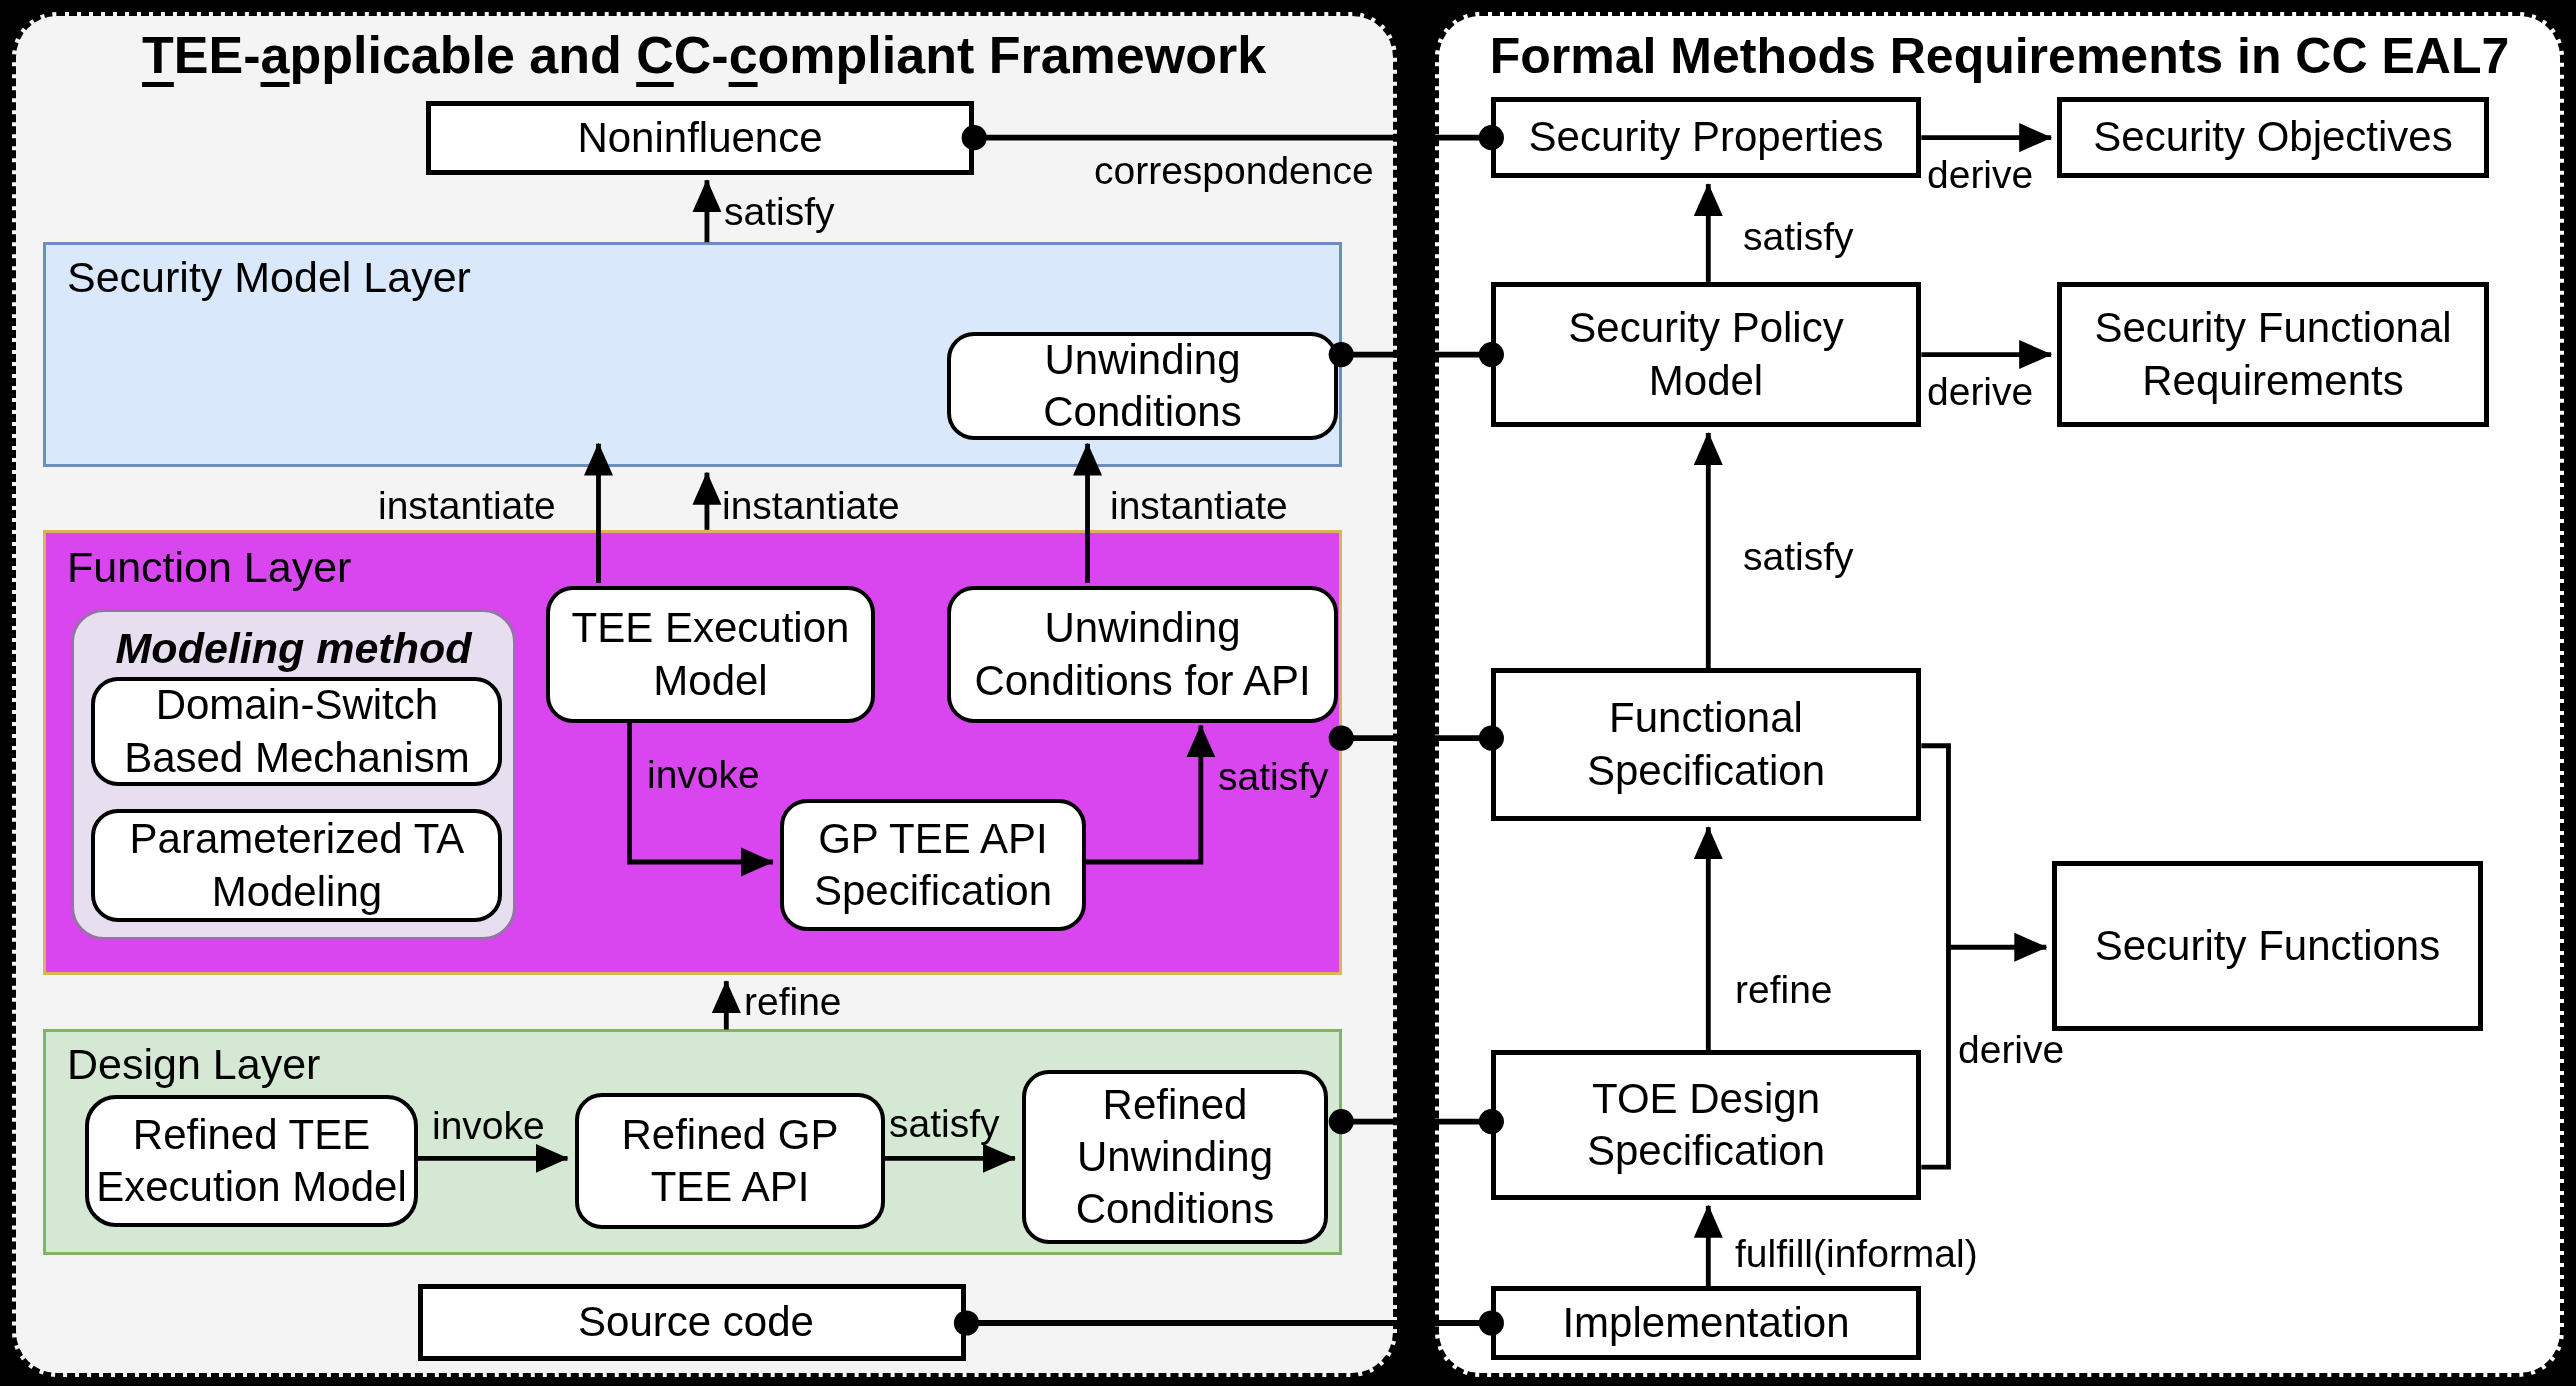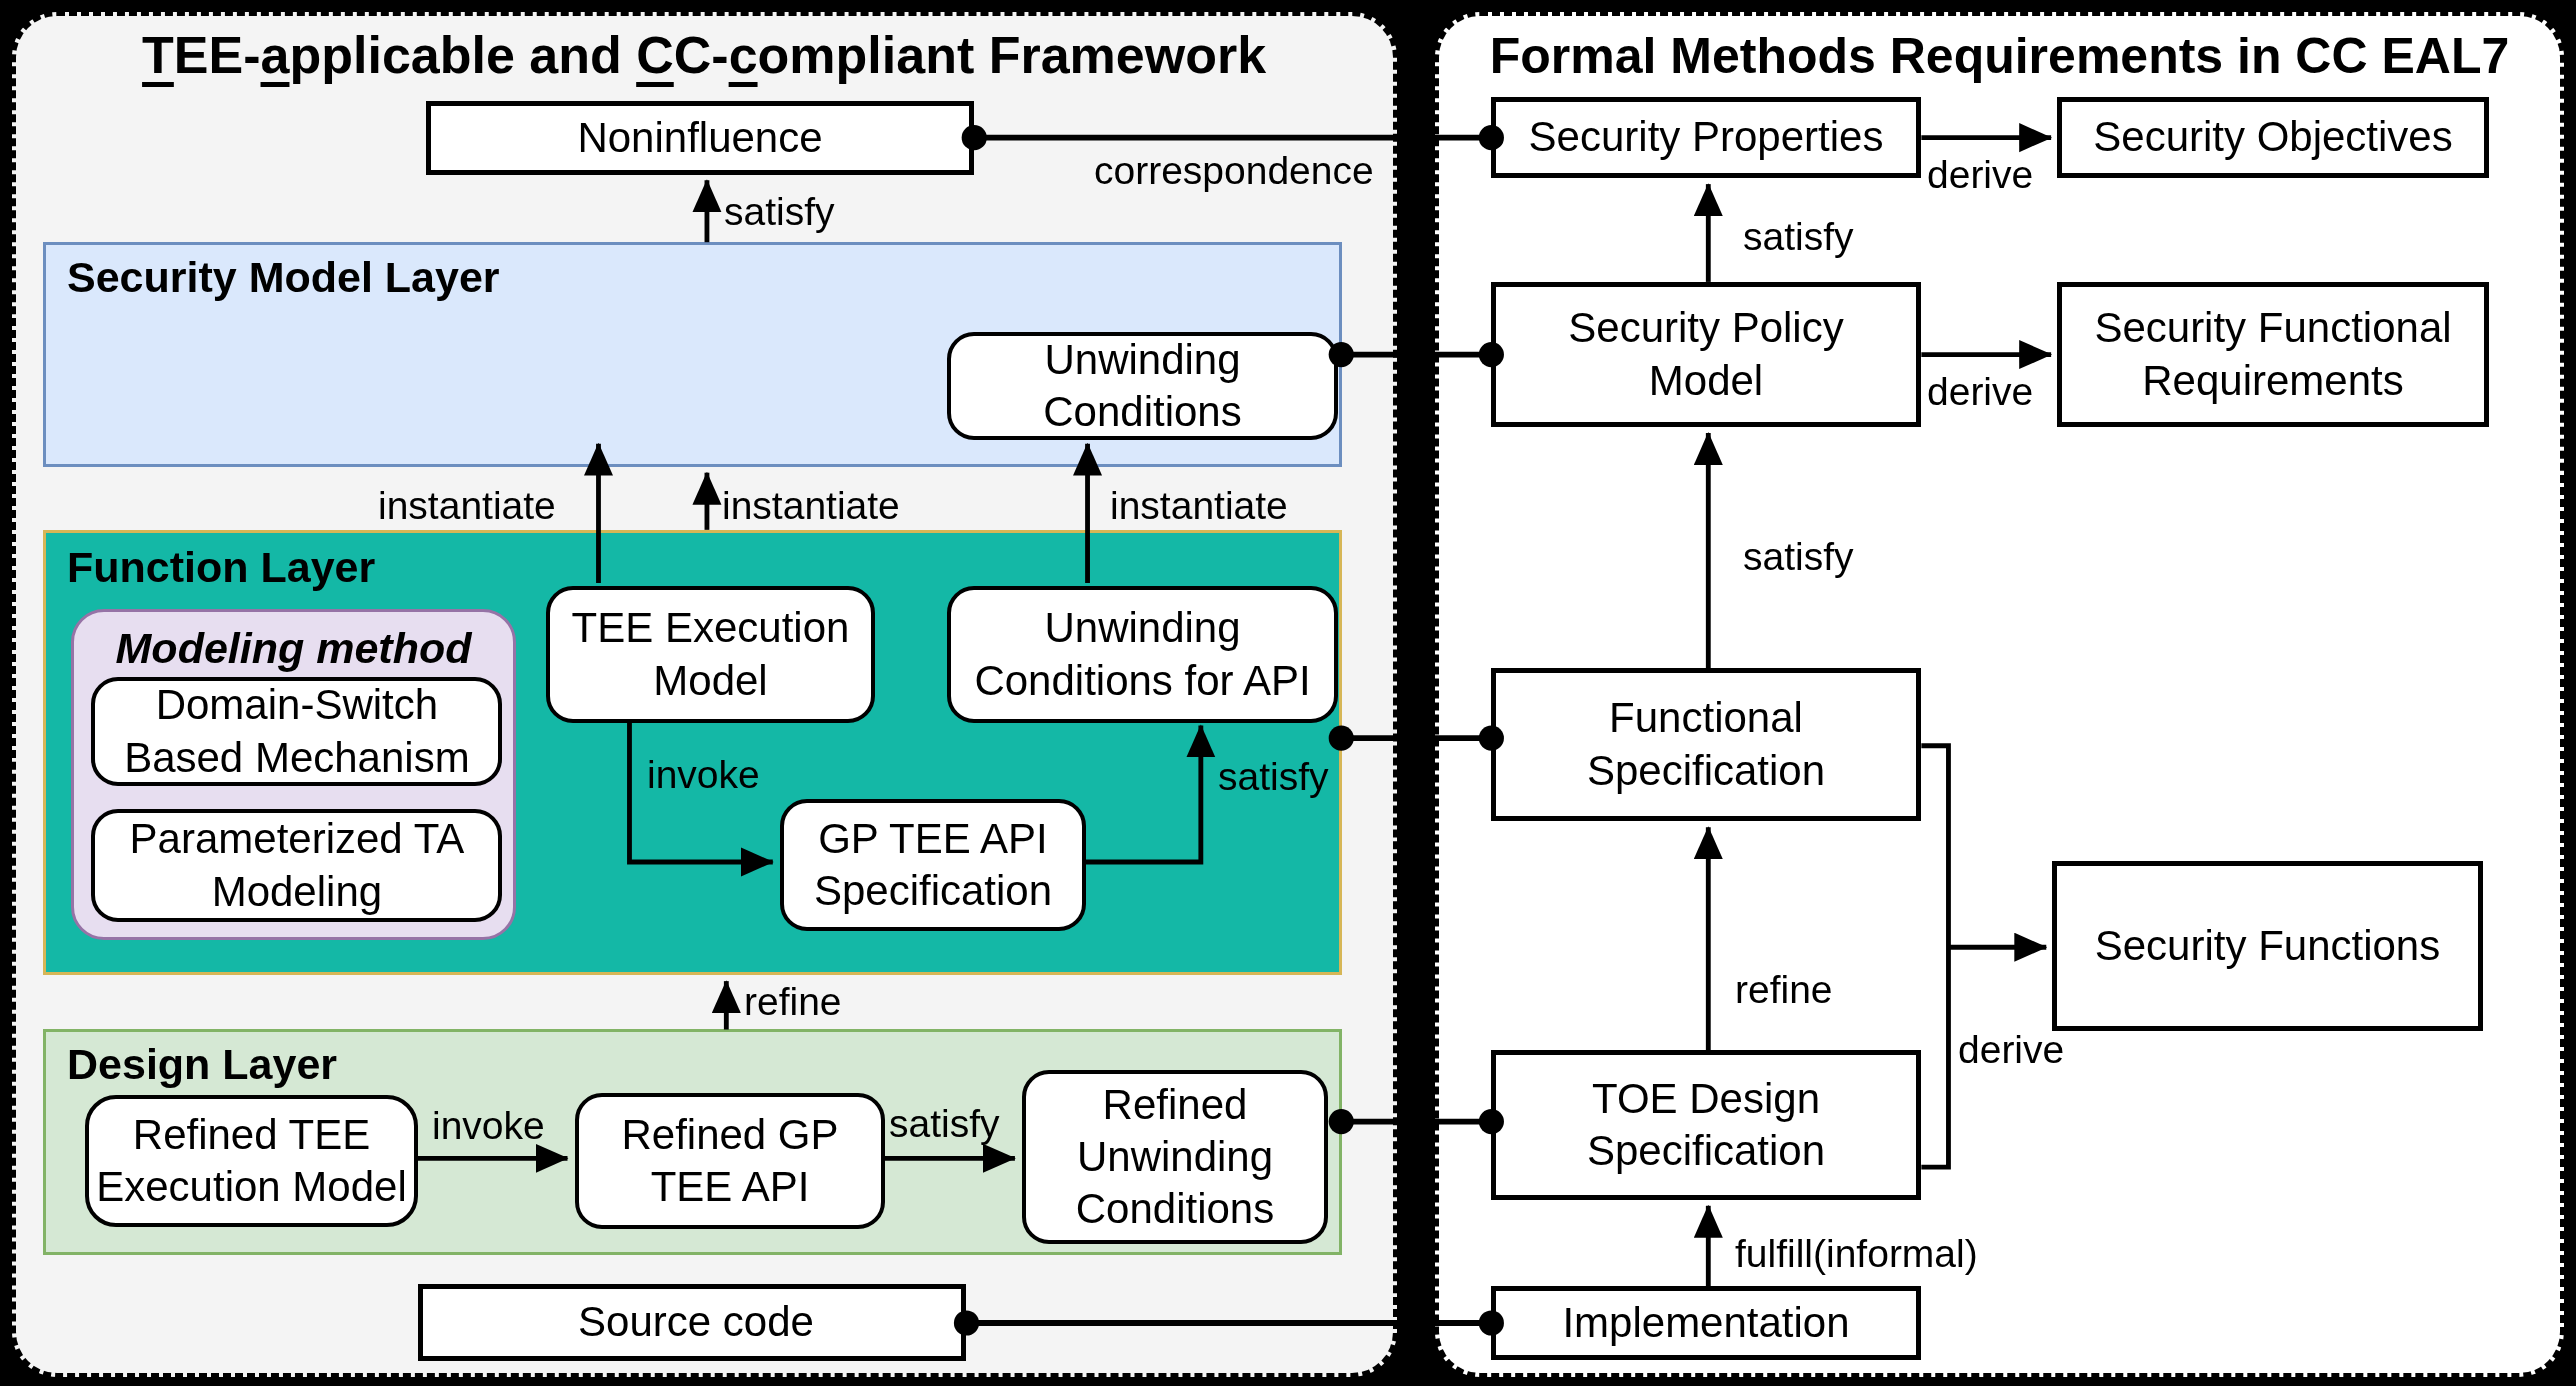--- a/index.html
+++ b/index.html
@@ -5,23 +5,23 @@
   html,body{margin:0;padding:0;background:#000;}
   #canvas{position:relative;width:2576px;height:1387px;background:#000;
           font-family:"Liberation Sans",sans-serif;color:#000;overflow:hidden;}
   .panel{position:absolute;border:4.8px dashed #000;border-radius:45px;box-sizing:border-box;}
   #left-panel{left:11.6px;top:11.6px;width:1385px;height:1365px;background:#f4f4f4;}
   #right-panel{left:1435px;top:11.6px;width:1129px;height:1365px;background:#ffffff;}
   .panel-title{position:absolute;font-weight:700;text-align:center;white-space:nowrap;}
   .ul{text-decoration:underline;text-decoration-thickness:4.8px;text-underline-offset:8.7px;}
   .layer{position:absolute;border:3.9px solid;box-sizing:border-box;}
   .layer.blue{background:#dae8fc;border-color:#6c8ebf;}
-  .layer.yellow{background:#14b8a6;border-color:#d6b656;}
+  .layer.yellow{background:#d946ef;border-color:#d6b656;}
   .layer.green{background:#d5e8d4;border-color:#82b366;}
-  .layer-title{position:absolute;font-size:43px;font-weight:700;white-space:nowrap;}
+  .layer-title{position:absolute;font-size:43px;font-weight:400;white-space:nowrap;}
   .group{position:absolute;border:3.9px solid;border-radius:33px;box-sizing:border-box;}
   .group.purple{background:#e7def0;border-color:#9673a6;}
   .group-title{position:absolute;left:0;width:100%;text-align:center;
                font-weight:700;font-style:italic;font-size:43px;}
   .node{position:absolute;background:#fff;border:4.8px solid #000;box-sizing:border-box;
         display:flex;flex-direction:column;align-items:center;justify-content:center;
         text-align:center;font-size:42px;line-height:1.24;}
   .node.sq{border-width:5.8px;}
   .node.rd{border-radius:27px;}
   .edge-label{position:absolute;font-size:39px;white-space:nowrap;}

